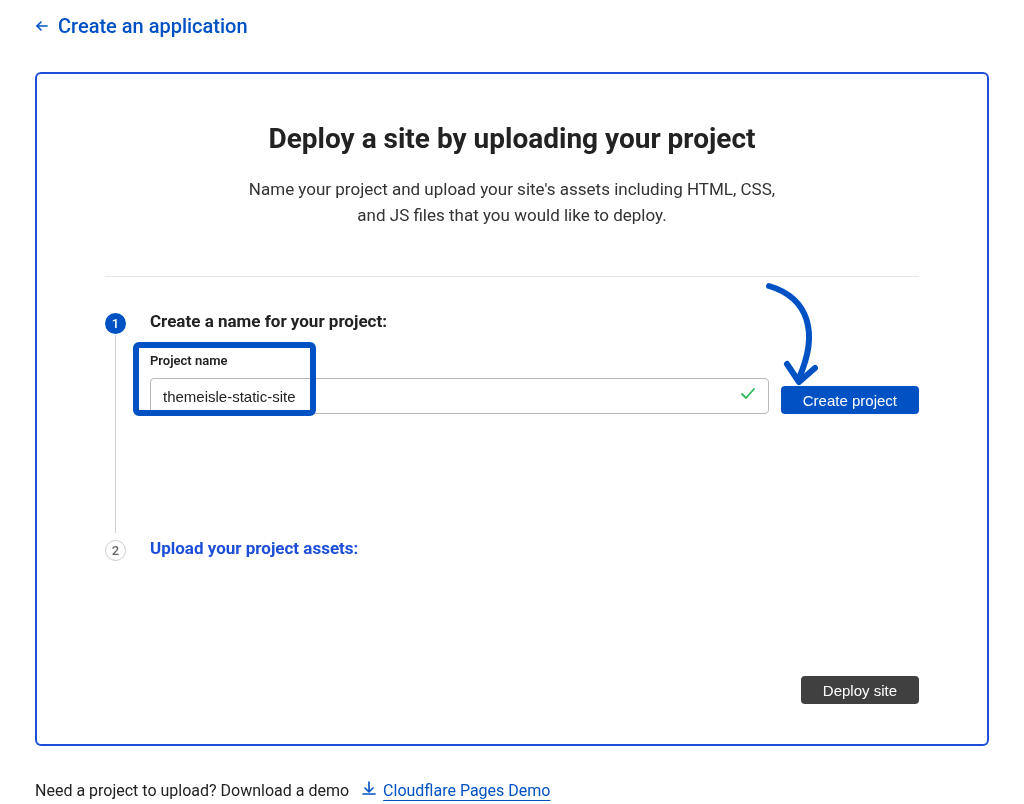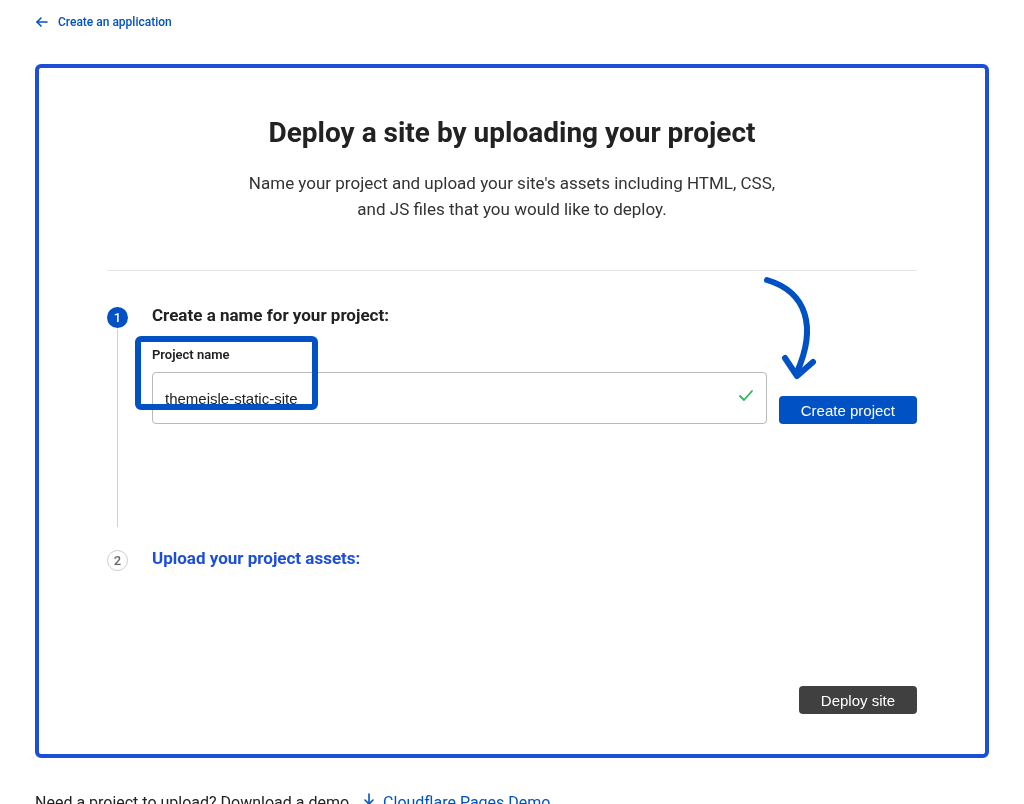--- a/index.html
+++ b/index.html
@@ -12,36 +12,36 @@
       background: #ffffff;
       width: 1024px;
       height: 804px;
       position: relative;
     }
     .back-link {
       display: inline-flex;
       align-items: center;
       gap: 8px;
       color: #0051c3;
-      font-size: 12px;
+      font-size: 20px;
       font-weight: 500;
       text-decoration: none;
       padding: 14px 34px;
       cursor: pointer;
     }
     .back-arrow {
       width: 16px;
       height: 16px;
       display: flex;
       align-items: center;
       justify-content: center;
     }
     .card {
       margin: 20px 35px 0 35px;
-      border: 4px solid #1d4ed8;
+      border: 2px solid #1d4ed8;
       border-radius: 6px;
       padding: 48px 68px 40px 68px;
       position: relative;
     }
     .card-title {
       text-align: center;
       font-size: 28px;
       font-weight: 700;
       color: #222222;
       margin-bottom: 22px;
@@ -134,21 +134,21 @@
       color: #222222;
       margin-bottom: 10px;
     }
     .input-wrapper {
       position: relative;
       display: flex;
       align-items: center;
     }
     .text-input {
       width: 100%;
-      height: 52px;
+      height: 36px;
       border: 1px solid #b9b9b9;
       border-radius: 4px;
       padding: 0 40px 0 12px;
       font-size: 15px;
       color: #222222;
       outline: none;
     }
     .check-icon {
       position: absolute;
       right: 12px;

